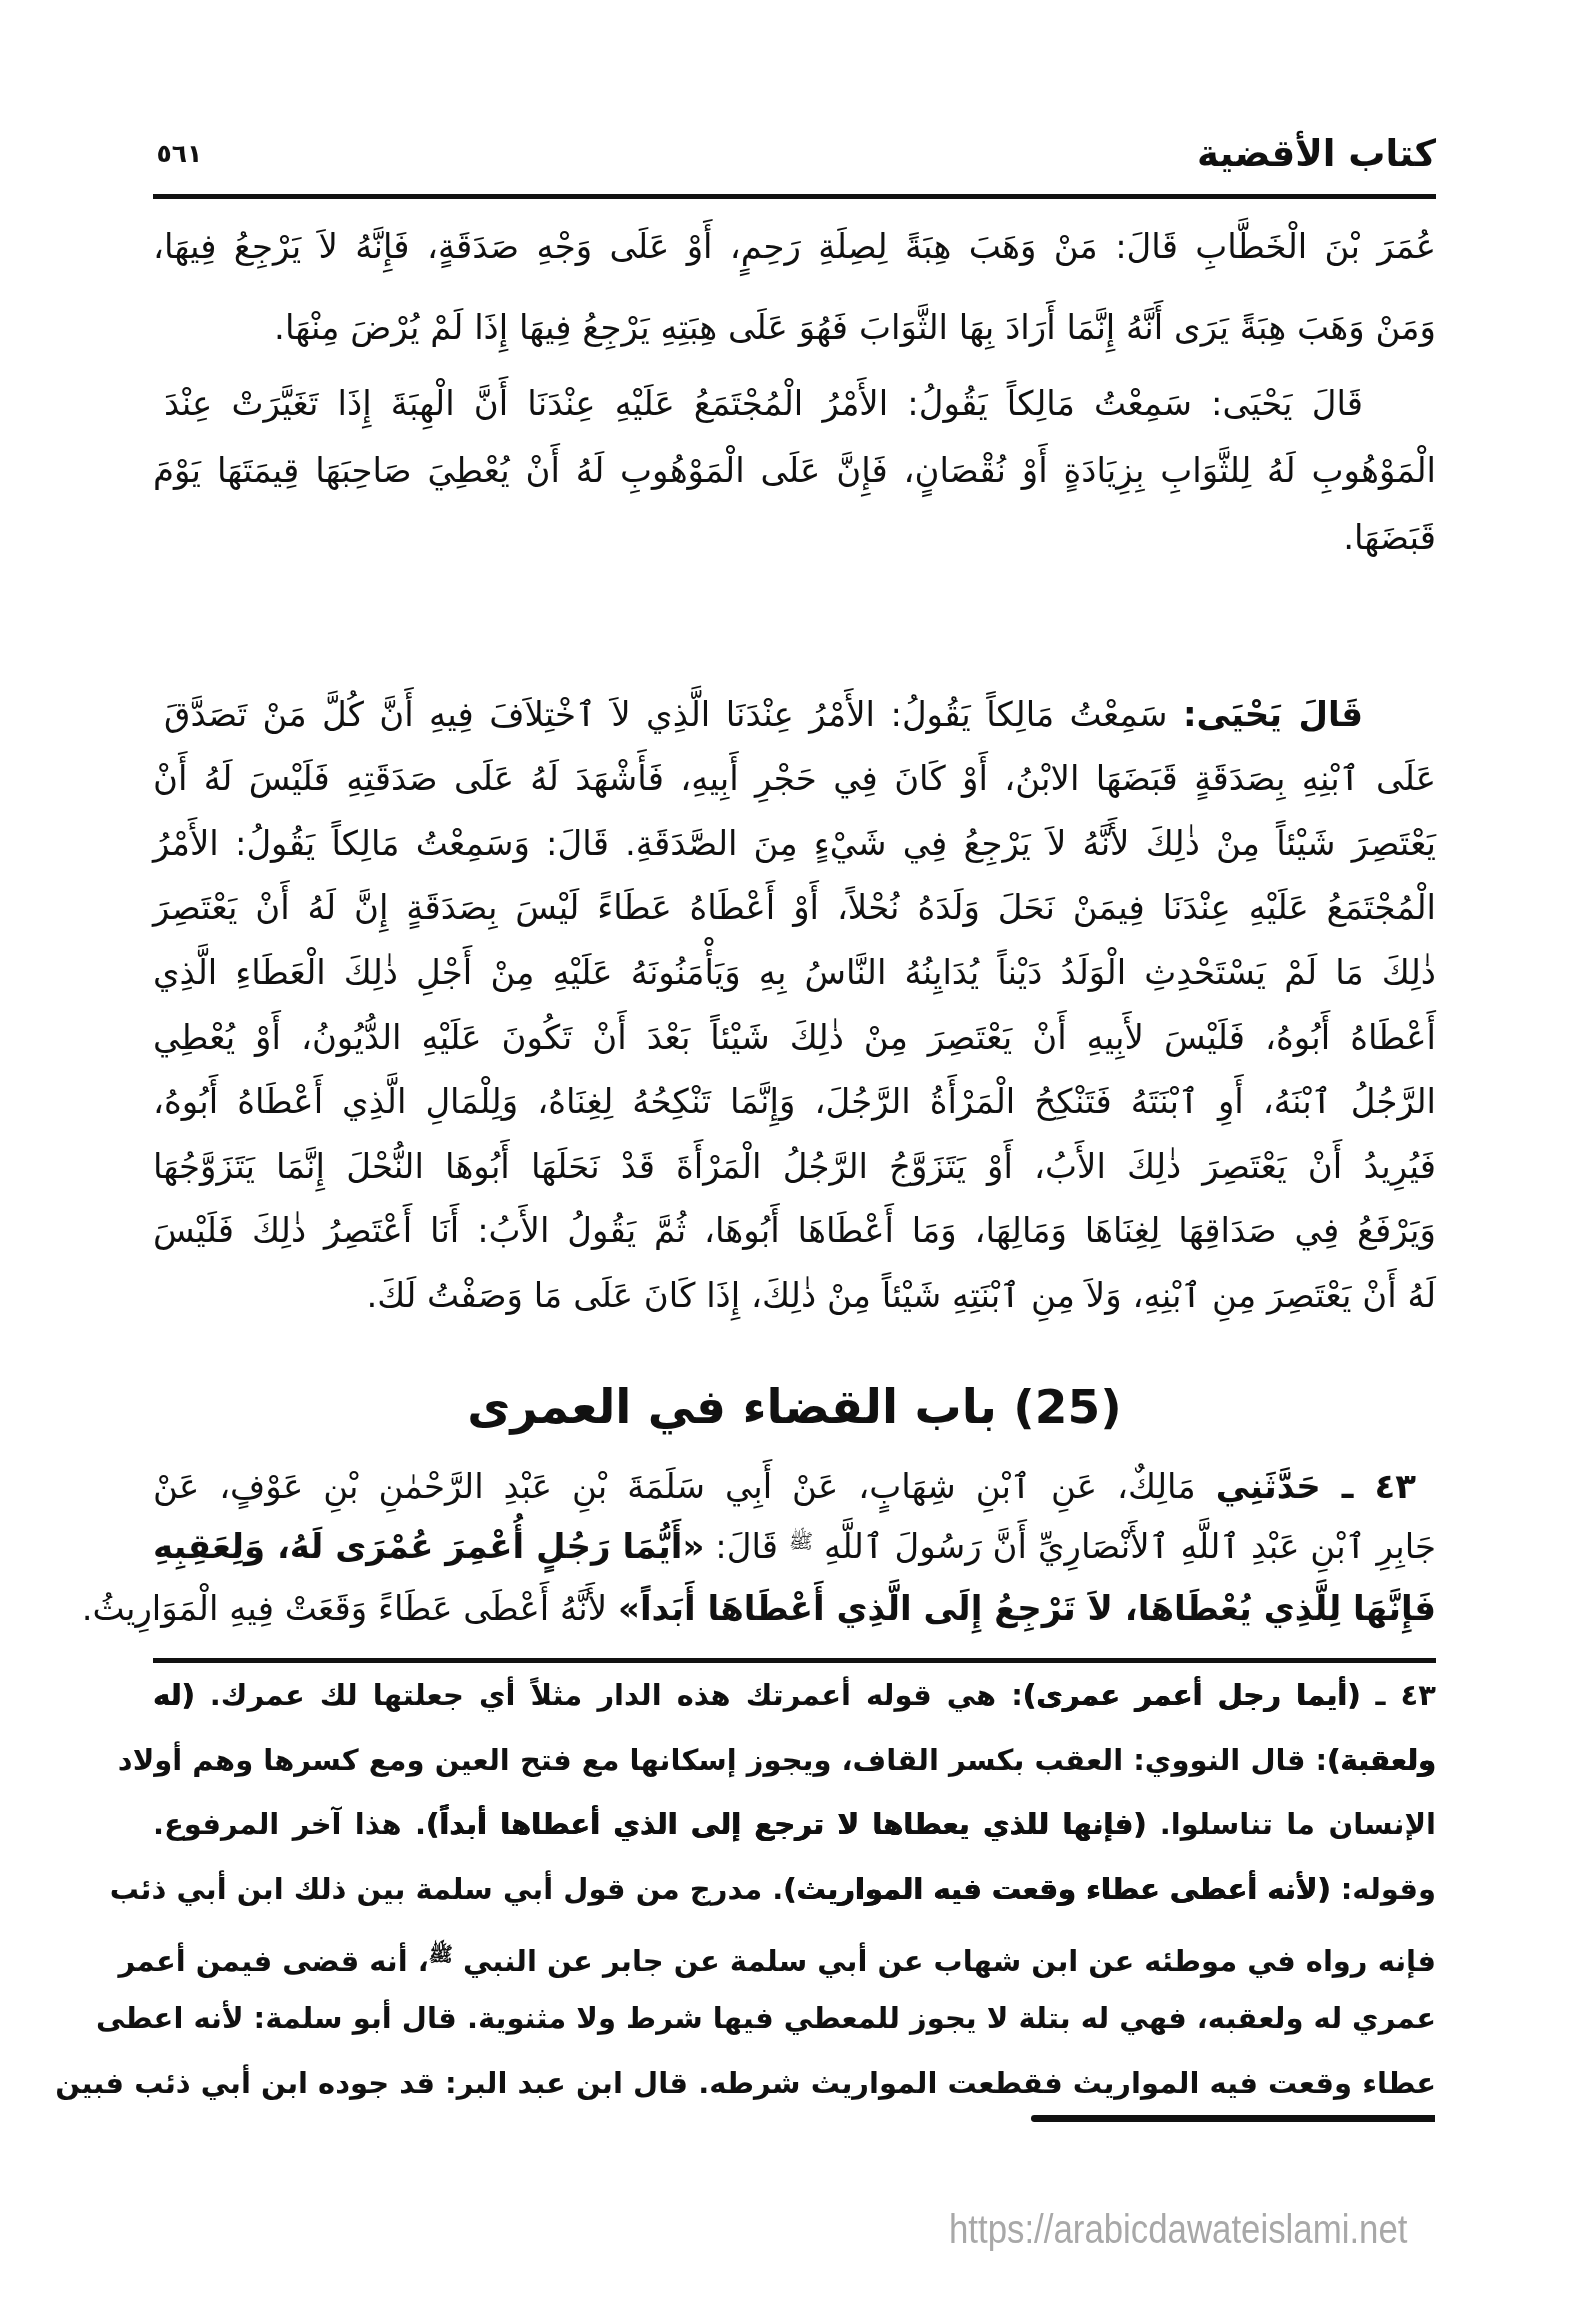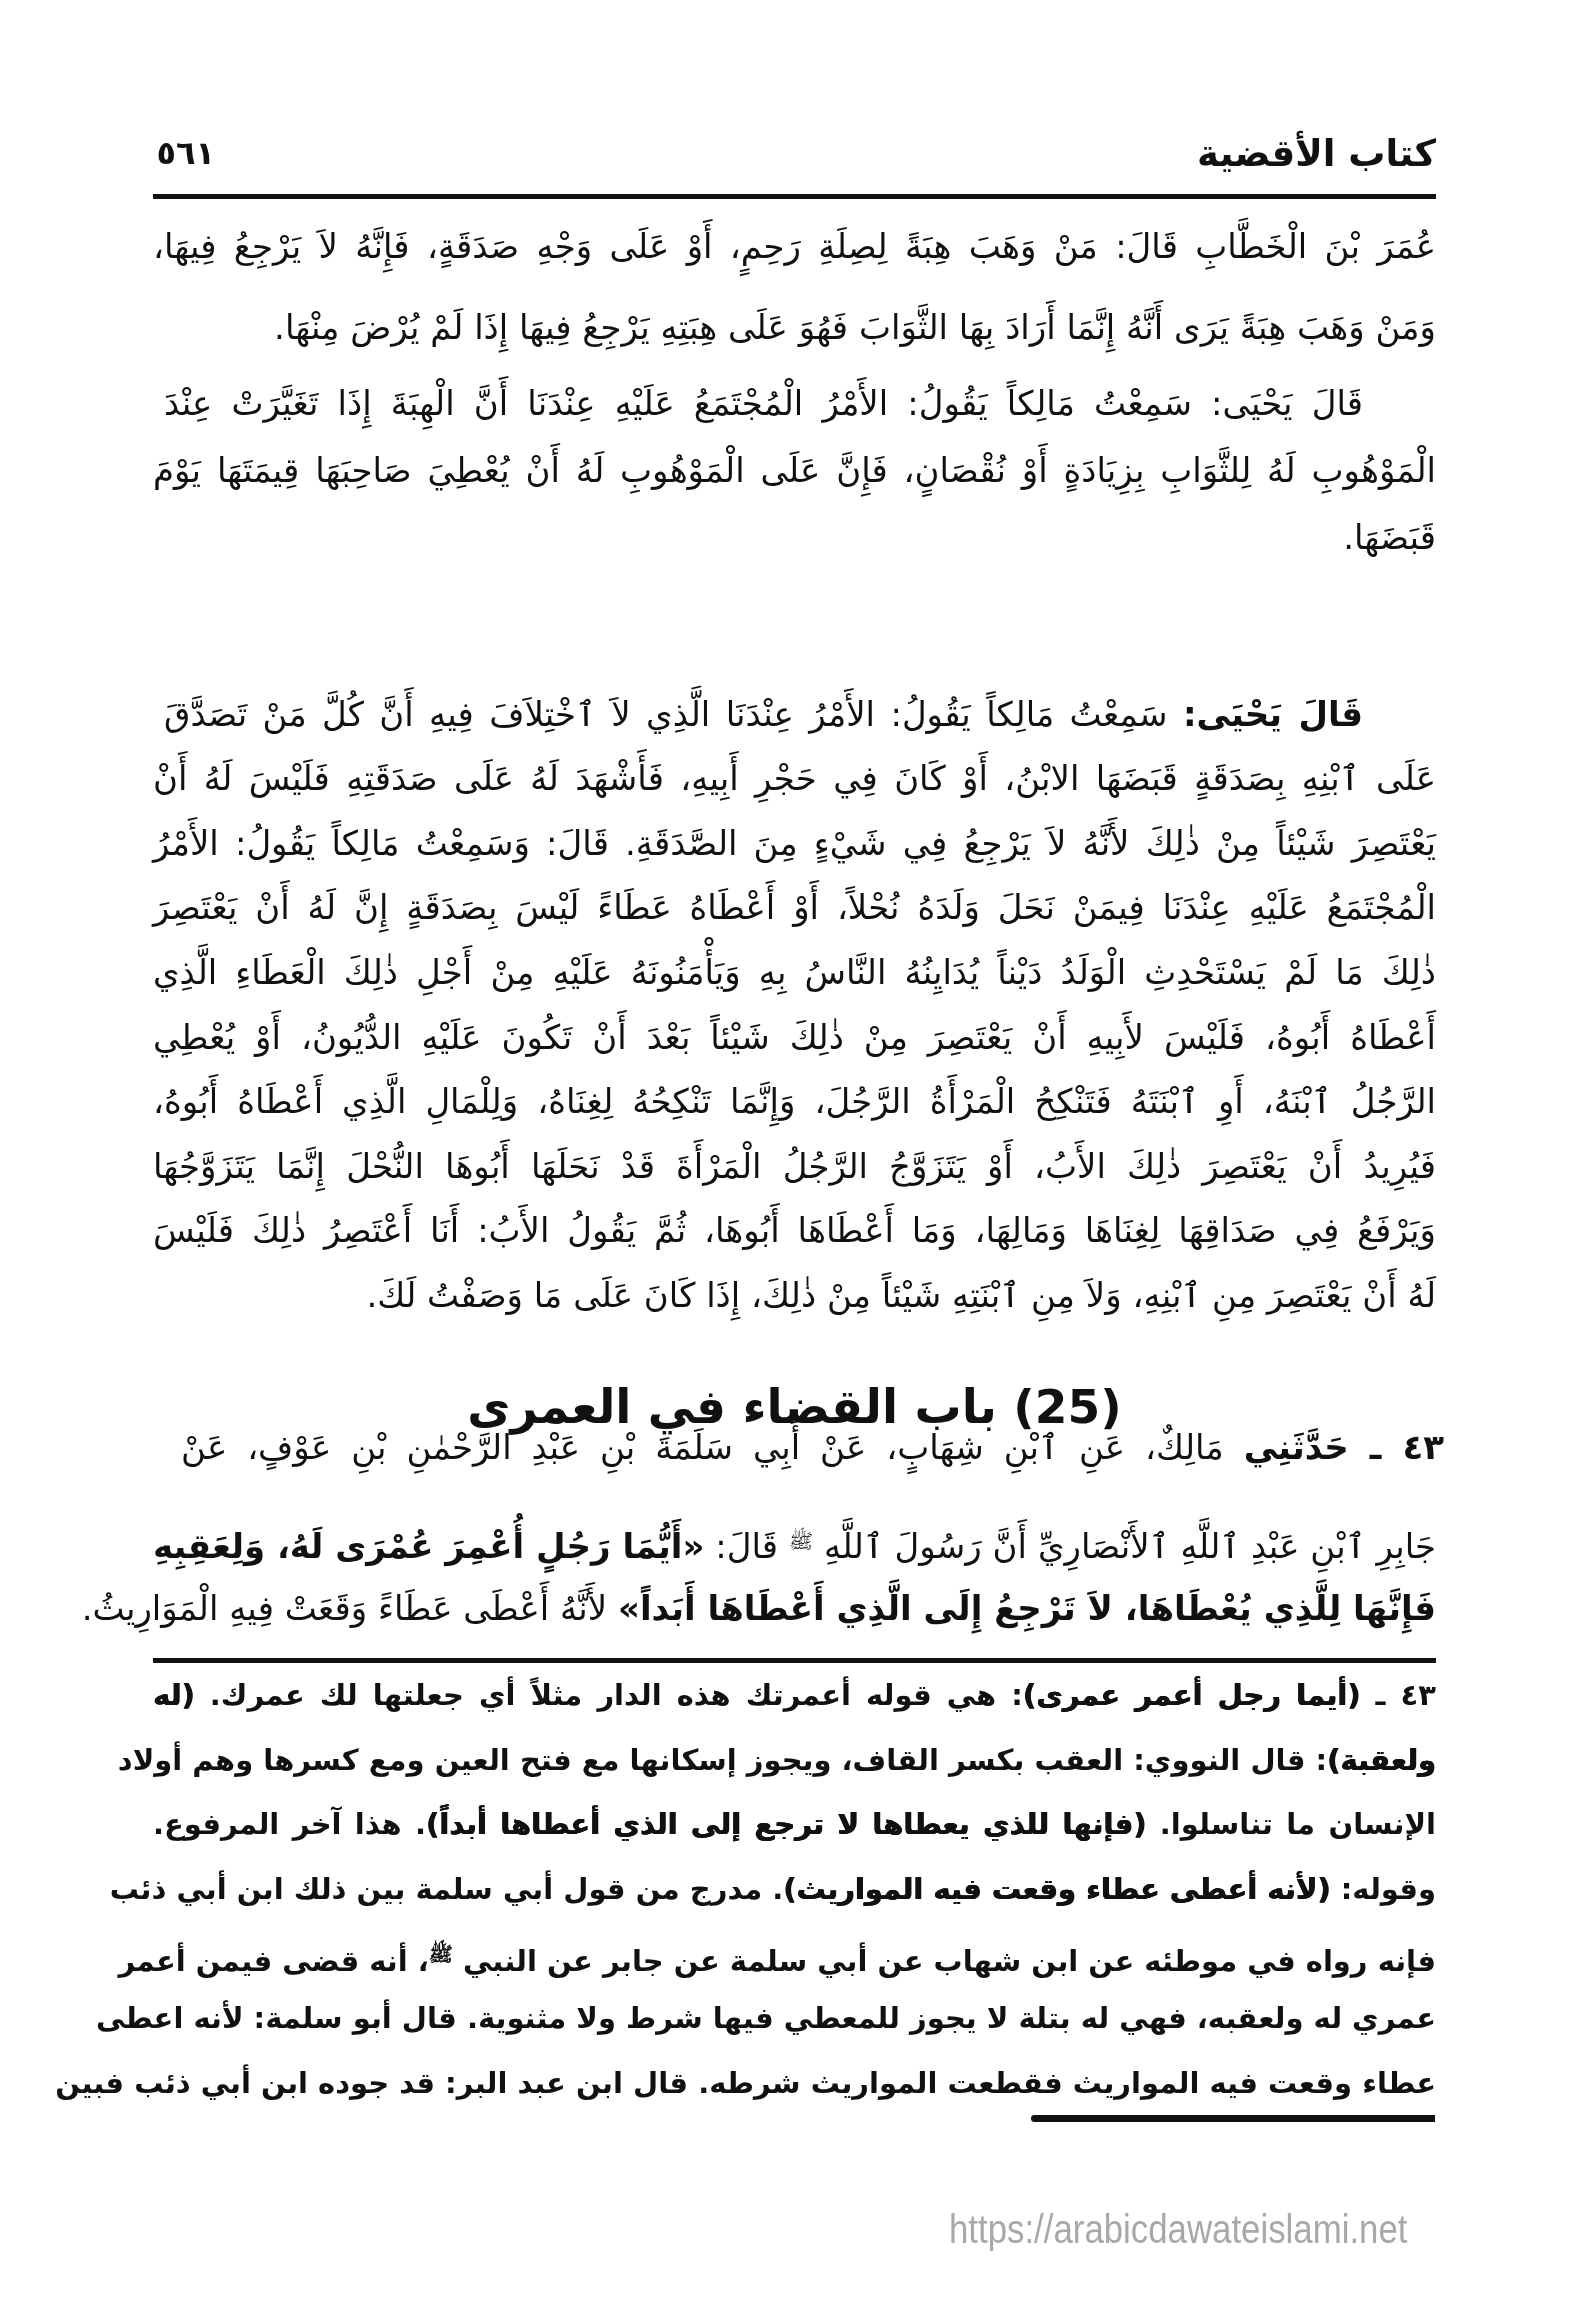--- a/index.html
+++ b/index.html
@@ -27,21 +27,21 @@
     .book-title {
       font-family: "DejaVu Sans", sans-serif;
       font-weight: bold;
       font-size: 37px;
       line-height: 55px;
       margin-left: 32px;
     }
     .page-number {
       font-family: "DejaVu Sans", sans-serif;
       font-weight: bold;
-      font-size: 32px;
+      font-size: 25px;
       line-height: 55px;
       padding-left: 3.4px;
     }
     .rule {
       position: absolute;
       background: #111111;
     }
     .line {
       position: absolute;
       left: 153px;
@@ -134,21 +134,21 @@
     <div class="line" style="top:940px;">ذٰلِكَ مَا لَمْ يَسْتَحْدِثِ الْوَلَدُ دَيْناً يُدَايِنُهُ النَّاسُ بِهِ وَيَأْمَنُونَهُ عَلَيْهِ مِنْ أَجْلِ ذٰلِكَ الْعَطَاءِ الَّذِي</div>
     <div class="line" style="top:1005px;">أَعْطَاهُ أَبُوهُ، فَلَيْسَ لأَبِيهِ أَنْ يَعْتَصِرَ مِنْ ذٰلِكَ شَيْئاً بَعْدَ أَنْ تَكُونَ عَلَيْهِ الدُّيُونُ، أَوْ يُعْطِي</div>
     <div class="line" style="top:1069px;">الرَّجُلُ ٱبْنَهُ، أَوِ ٱبْنَتَهُ فَتَنْكِحُ الْمَرْأَةُ الرَّجُلَ، وَإِنَّمَا تَنْكِحُهُ لِغِنَاهُ، وَلِلْمَالِ الَّذِي أَعْطَاهُ أَبُوهُ،</div>
     <div class="line" style="top:1134px;">فَيُرِيدُ أَنْ يَعْتَصِرَ ذٰلِكَ الأَبُ، أَوْ يَتَزَوَّجُ الرَّجُلُ الْمَرْأَةَ قَدْ نَحَلَهَا أَبُوهَا النُّحْلَ إِنَّمَا يَتَزَوَّجُهَا</div>
     <div class="line" style="top:1198px;">وَيَرْفَعُ فِي صَدَاقِهَا لِغِنَاهَا وَمَالِهَا، وَمَا أَعْطَاهَا أَبُوهَا، ثُمَّ يَقُولُ الأَبُ: أَنَا أَعْتَصِرُ ذٰلِكَ فَلَيْسَ</div>
     <div class="line last" style="top:1263px;">لَهُ أَنْ يَعْتَصِرَ مِنِ ٱبْنِهِ، وَلاَ مِنِ ٱبْنَتِهِ شَيْئاً مِنْ ذٰلِكَ، إِذَا كَانَ عَلَى مَا وَصَفْتُ لَكَ.</div>
   </div>
 
   <div class="heading" style="top:1369px;">(25) باب القضاء في العمرى</div>
   <div>
-    <div class="line indent-sm" style="top:1415px;margin-left:28px;"><span class="b">٤٣ ـ حَدَّثَنِي</span> <span>مَالِكٌ، عَنِ ٱبْنِ شِهَابٍ، عَنْ أَبِي سَلَمَةَ بْنِ عَبْدِ الرَّحْمٰنِ بْنِ عَوْفٍ، عَنْ</span></div>
+    <div class="line indent-sm" style="top:1454px;"><span class="b">٤٣ ـ حَدَّثَنِي</span> <span>مَالِكٌ، عَنِ ٱبْنِ شِهَابٍ، عَنْ أَبِي سَلَمَةَ بْنِ عَبْدِ الرَّحْمٰنِ بْنِ عَوْفٍ، عَنْ</span></div>
     <div class="line" style="top:1509px;"><span>جَابِرِ ٱبْنِ عَبْدِ ٱللَّهِ ٱلأَنْصَارِيِّ أَنَّ رَسُولَ ٱللَّهِ</span> <span class="hon">ﷺ</span> <span>قَالَ:</span> <span class="b">«أَيُّمَا رَجُلٍ أُعْمِرَ عُمْرَى لَهُ، وَلِعَقِبِهِ</span></div>
     <div class="line" style="top:1576px;"><span class="b">فَإِنَّهَا لِلَّذِي يُعْطَاهَا، لاَ تَرْجِعُ إِلَى الَّذِي أَعْطَاهَا أَبَداً»</span> <span>لأَنَّهُ أَعْطَى عَطَاءً وَقَعَتْ فِيهِ الْمَوَارِيثُ.</span></div>
   </div>
 
   <div class="rule" style="left:153px; top:1658px; width:1283px; height:5px;"></div>
 
   <div>
     <div class="line fn" style="top:1666px;"><span>٤٣ ـ</span> <span class="q">(أيما رجل أعمر عمرى)</span><span>: هي قوله أعمرتك هذه الدار مثلاً أي جعلتها لك عمرك.</span> <span class="q">(له</span></div>
     <div class="line fn" style="top:1731px;"><span class="q">ولعقبة)</span><span>: قال النووي: العقب بكسر القاف، ويجوز إسكانها مع فتح العين ومع كسرها وهم أولاد</span></div>
     <div class="line fn" style="top:1795px;"><span>الإنسان ما تناسلوا.</span> <span class="q">(فإنها للذي يعطاها لا ترجع إلى الذي أعطاها أبداً)</span><span>. هذا آخر المرفوع.</span></div>

